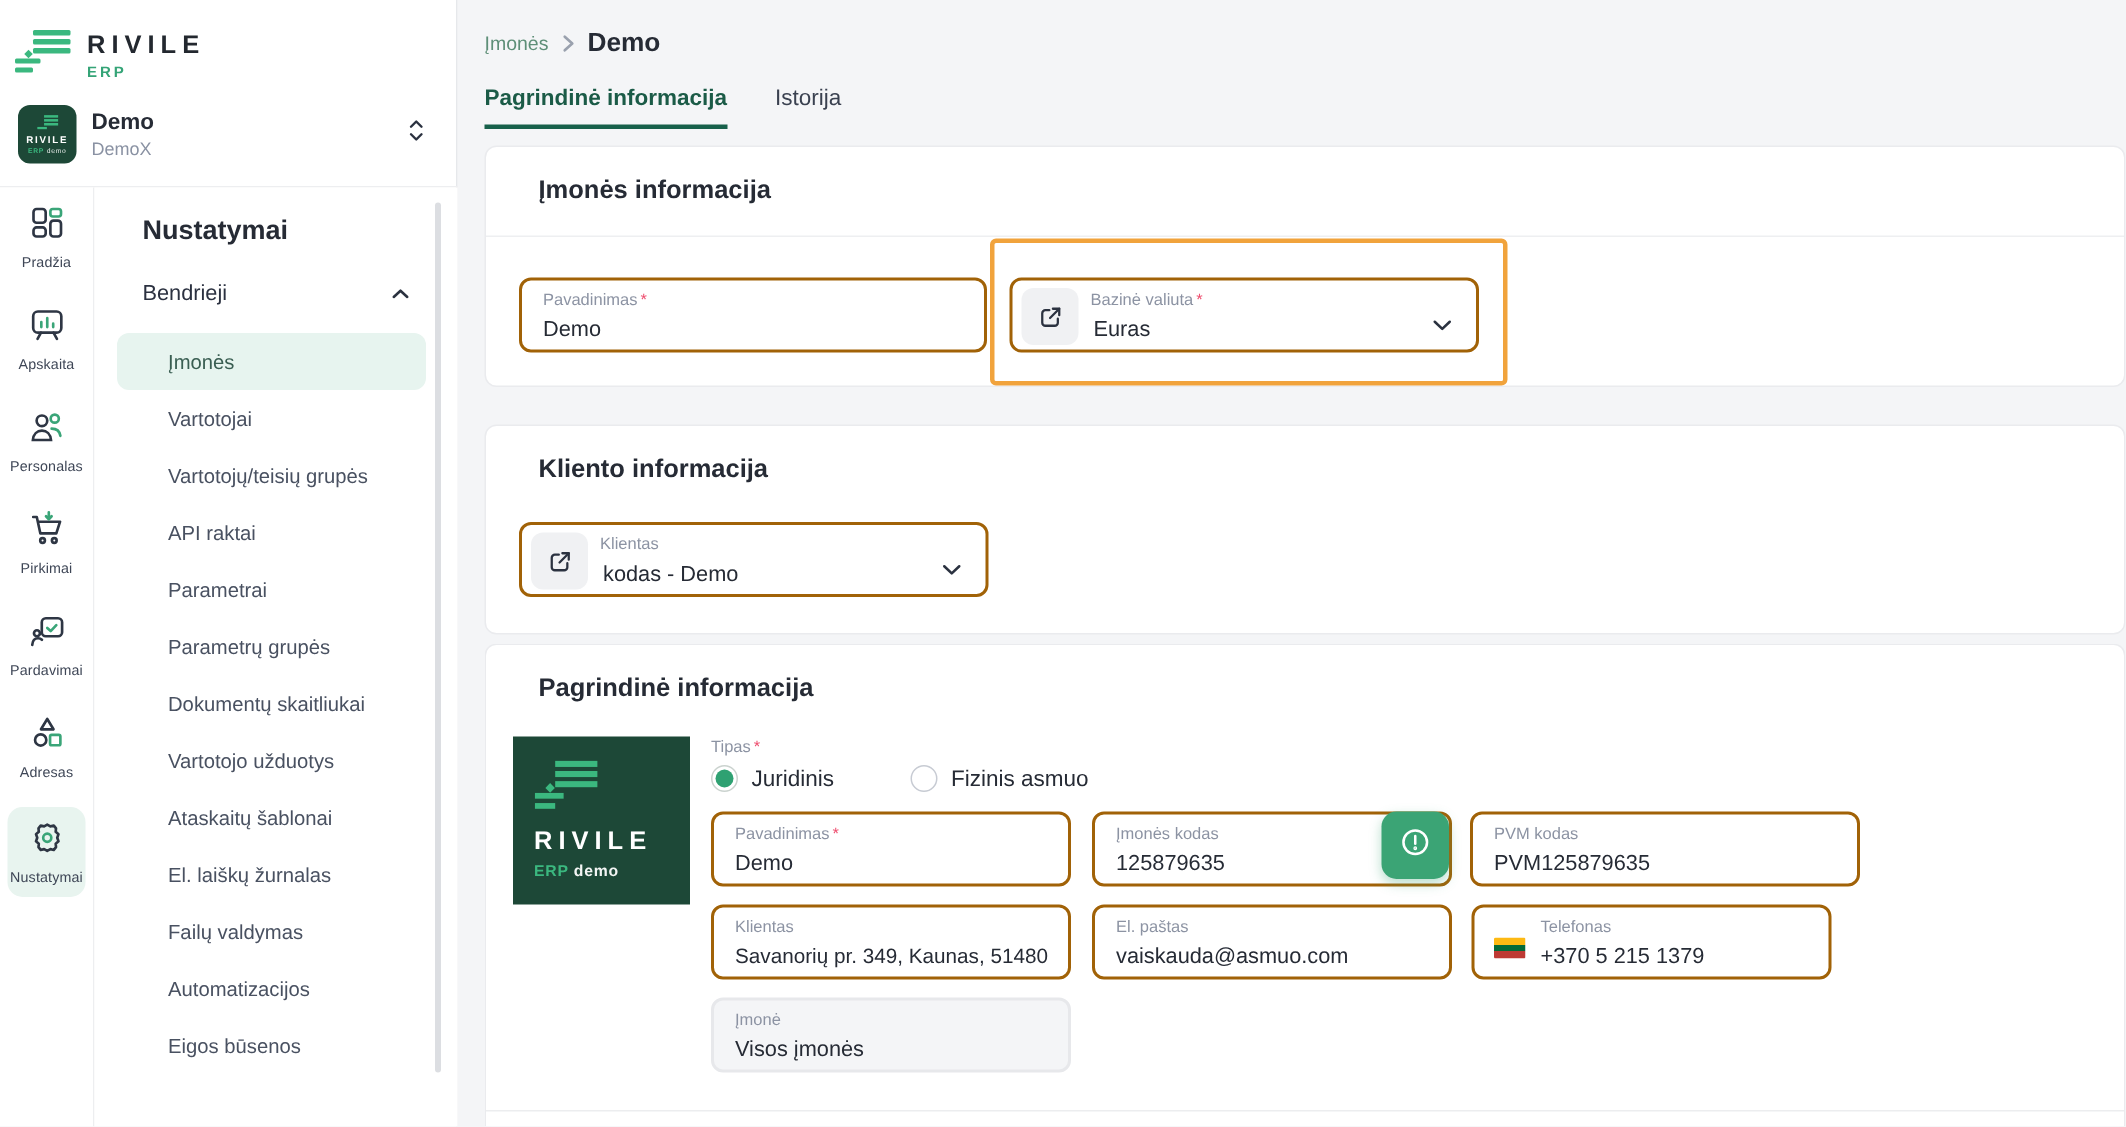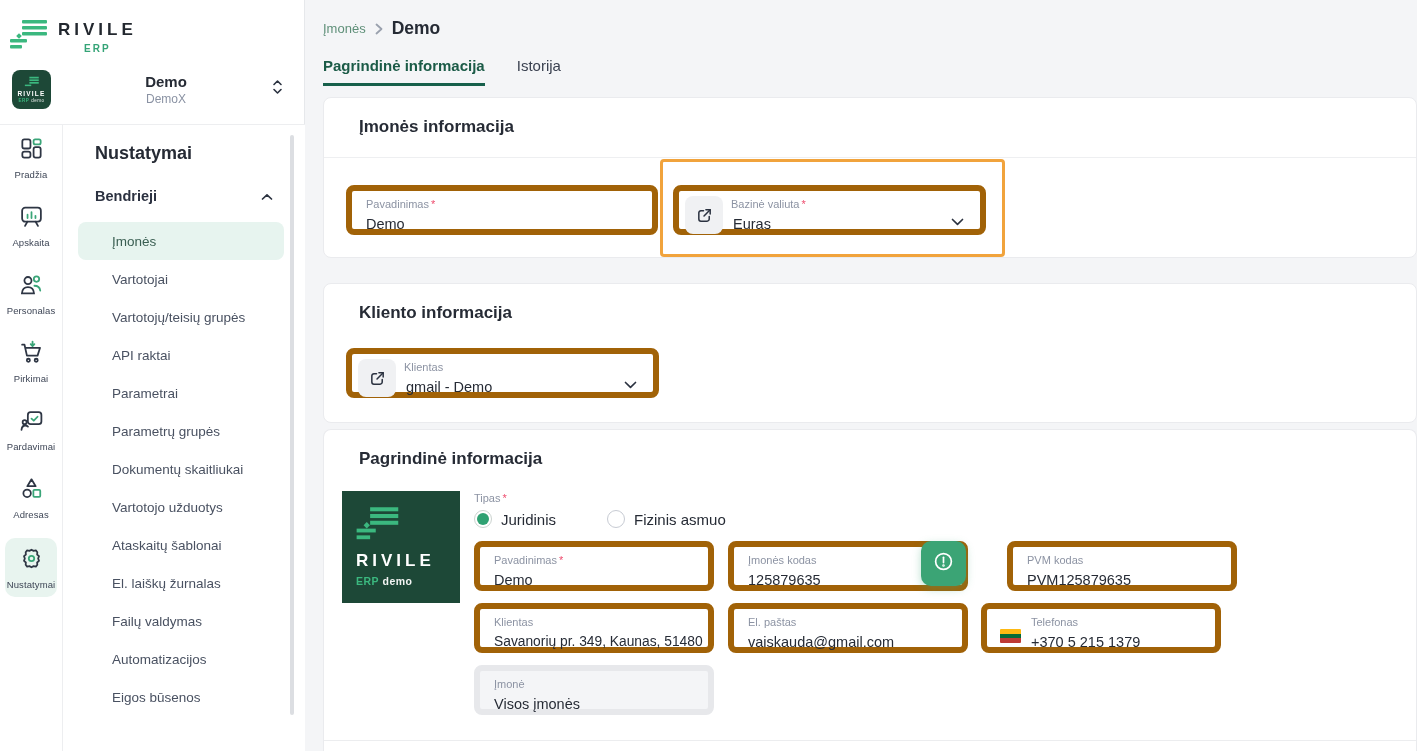--- a/index.html
+++ b/index.html
@@ -1,18 +1,18 @@
 <!DOCTYPE html>
 <html><head>
 <meta charset="utf-8">
 <style>
   * { margin:0; padding:0; box-sizing:border-box; }
   html,body { width:1417px; height:751px; }
   body { font-family:"Liberation Sans", sans-serif; background:#F4F5F7; overflow:hidden; }
-  #app { position:relative; width:1417px; height:751px;text-align:center; }
+  #app { position:relative; width:1417px; height:751px; }
 
   
   .left-col { position:absolute; left:0; top:0; width:305px; height:751px; background:#fff; border-right:1px solid #E6E8EB; }
   .ws-header { position:absolute; left:0; top:0; width:305px; height:125px; border-bottom:1px solid #EDEEF0; }
   .brand-row { position:absolute; left:10px; top:18px; display:flex; align-items:flex-start; }
   .brand-text { margin-left:10px; margin-top:2px; }
   .brand-name { font-size:17px; font-weight:bold; letter-spacing:4px; color:#23282F; }
   .brand-sub { font-size:10px; font-weight:bold; letter-spacing:2px; color:#35A477; margin-top:3px; }
   .ws-select { position:absolute; left:12px; top:68px; width:282px; height:42px; display:flex; align-items:center; cursor:pointer; }
   .ws-tile { width:39px; height:39px; background:#1D4837; border-radius:8px; display:flex; flex-direction:column; align-items:center; justify-content:center; flex:none; }
@@ -27,21 +27,21 @@
   
   .rail { position:absolute; left:0; top:125px; width:63px; height:626px; border-right:1px solid #EDEEF0; background:#fff; }
   .rail-item { position:absolute; left:0; width:62px; display:flex; flex-direction:column; align-items:center; cursor:pointer; }
   .rail-item .lab { font-size:9.5px; color:#3E4656; margin-top:4px; letter-spacing:.1px; }
   .rail-item.active { left:5px; width:52px; background:#E8F4EF; border-radius:10px; padding:8px 0 7px; }
 
   
   .menu { position:absolute; left:63px; top:125px; width:242px; height:626px; background:#fff; }
   .menu-title { position:absolute; left:32px; top:18px; font-size:18px; font-weight:bold; color:#262B35; }
   .menu-group { position:absolute; left:32px; top:62px; width:178px; display:flex; justify-content:space-between; align-items:center; cursor:pointer; }
-  .menu-group .g-lab { font-size:14.5px; font-weight:bold; color:#2B3140; }
+  .menu-group .g-lab { font-size:14.5px; font-weight:normal; color:#2B3140; }
   .menu-items { position:absolute; left:0; top:97px; width:242px; }
   .menu-item { height:38px; display:flex; align-items:center; padding-left:49px; font-size:13.5px; color:#495161; cursor:pointer; }
   .menu-item.selected { margin-left:15px; width:206px; padding-left:34px; background:#E7F4EF; border-radius:8px; color:#3A5E52; }
   .menu-scrollbar { position:absolute; right:11px; top:10px; width:4px; height:580px; background:#DCDEE2; border-radius:2px; }
 
   
   .main { position:absolute; left:305px; top:0; width:1112px; height:751px; }
   .breadcrumb { position:absolute; left:18px; top:18px; display:flex; align-items:center; }
   .bc-link { font-size:13px; color:#5E8F78; cursor:pointer; }
   .bc-sep { margin:0 9px; display:flex; align-items:center; }
@@ -53,21 +53,21 @@
 
   .card { position:absolute; left:18px; right:0; background:#fff; border:1px solid #EAEBEE; border-radius:8px; }
   .card-title { position:absolute; left:22px; top:19px; font-size:17px; font-weight:bold; color:#262B35;margin-left:13px; }
   .card1 { top:97px; height:161px; }
   .card1-divider { position:absolute; left:0; right:0; top:59px; border-bottom:1px solid #EEEFF1; }
   .card2 { top:283px; height:140px; }
   .card3 { top:429px; height:322px; border-bottom:none; border-radius:8px 8px 0 0; }
   .card3-divider { position:absolute; left:0; right:0; top:310px; border-bottom:1px solid #ECEDEF; }
 
   
-  .field { position:absolute; height:50px; background:#fff; border:6px solid #a16207; border-radius:8px; cursor:text;padding-left:40px; }
+  .field { position:absolute; height:50px; background:#fff; border:2px solid #a16207; border-radius:8px; cursor:text;padding-left:40px; }
   .field .lbl { position:absolute; left:14px; top:7px; font-size:11px; color:#8C93A3; white-space:nowrap; }
   .field .val { position:absolute; left:14px; top:25px; font-size:14.5px; color:#262B35; white-space:nowrap; }
   .req { color:#EE4D6E; margin-left:2px; }
   .field.disabled { background:#F4F5F7; border-color:#E7E8EB; cursor:default; }
   .select-field { cursor:pointer; }
   .select-field .icon-box { position:absolute; left:6px; top:5px; width:38px; height:38px; background:#F0F1F3; border-radius:8px; display:flex; align-items:center; justify-content:center; }
   .select-field .lbl { left:52px; }
   .select-field .val { left:54px; }
   .select-field .chev { position:absolute; right:16px; top:21px; }
 
@@ -315,21 +315,21 @@
 
       <div class="field select-field" style="left:22px; top:64px; width:313px;">
         <span class="icon-box">
           <svg width="17" height="17" viewBox="0 0 18 18" fill="none" stroke="#2B3240" stroke-width="1.6" stroke-linecap="round" stroke-linejoin="round">
             <path d="M8 4H5.2A2.2 2.2 0 0 0 3 6.2v6.6A2.2 2.2 0 0 0 5.2 15h6.6a2.2 2.2 0 0 0 2.2-2.2V10"></path>
               <path d="M10.5 3H15v4.5"></path>
               <path d="M15 3l-6.5 6.5"></path>
           </svg>
         </span>
         <span class="lbl">Klientas</span>
-        <span class="val">gmail - Demo</span>
+        <span class="val">kodas - Demo</span>
         <span class="chev">
           <svg width="13" height="8" viewBox="0 0 13 8" fill="none" stroke="#2B3240" stroke-width="1.7" stroke-linecap="round" stroke-linejoin="round">
               <path d="M1.5 1.5L6.5 6.3 11.5 1.5"></path>
             </svg>
         </span>
       </div>
     </div>
 
     <div class="card card3">
       <div class="card-title">Pagrindinė informacija</div>
@@ -372,32 +372,32 @@
       </div>
       <div class="info-btn">
         <span>
           <svg width="21" height="21" viewBox="0 0 20 20" fill="none" stroke="#fff" stroke-width="1.6" stroke-linecap="round">
             <circle cx="10" cy="10" r="7.5"></circle>
               <path d="M10 6v5"></path>
               <circle cx="10" cy="13.8" r=".4" fill="#fff"></circle>
           </svg>
         </span>
       </div>
-      <div class="field" style="left:683px; top:111px; width:230px;">
+      <div class="field" style="left:656px; top:111px; width:260px;">
         <span class="lbl">PVM kodas</span>
         <span class="val">PVM125879635</span>
       </div>
 
       <div class="field" style="left:150px; top:173px; width:240px;">
         <span class="lbl">Klientas</span>
         <span class="val" style="font-size:13.8px">Savanorių pr. 349, Kaunas, 51480</span>
       </div>
       <div class="field" style="left:404px; top:173px; width:240px;">
         <span class="lbl">El. paštas</span>
-        <span class="val">vaiskauda@gmail.com</span>
+        <span class="val">vaiskauda@asmuo.com</span>
       </div>
       <div class="field" style="left:657px; top:173px; width:240px;">
         <span class="flag">
           <div style="background:#FDB913"></div>
             <div style="background:#046A38"></div>
             <div style="background:#BE3A34"></div>
         </span>
         <span class="lbl" style="left:44px">Telefonas</span>
         <span class="val" style="left:44px">+370 5 215 1379</span>
       </div>

